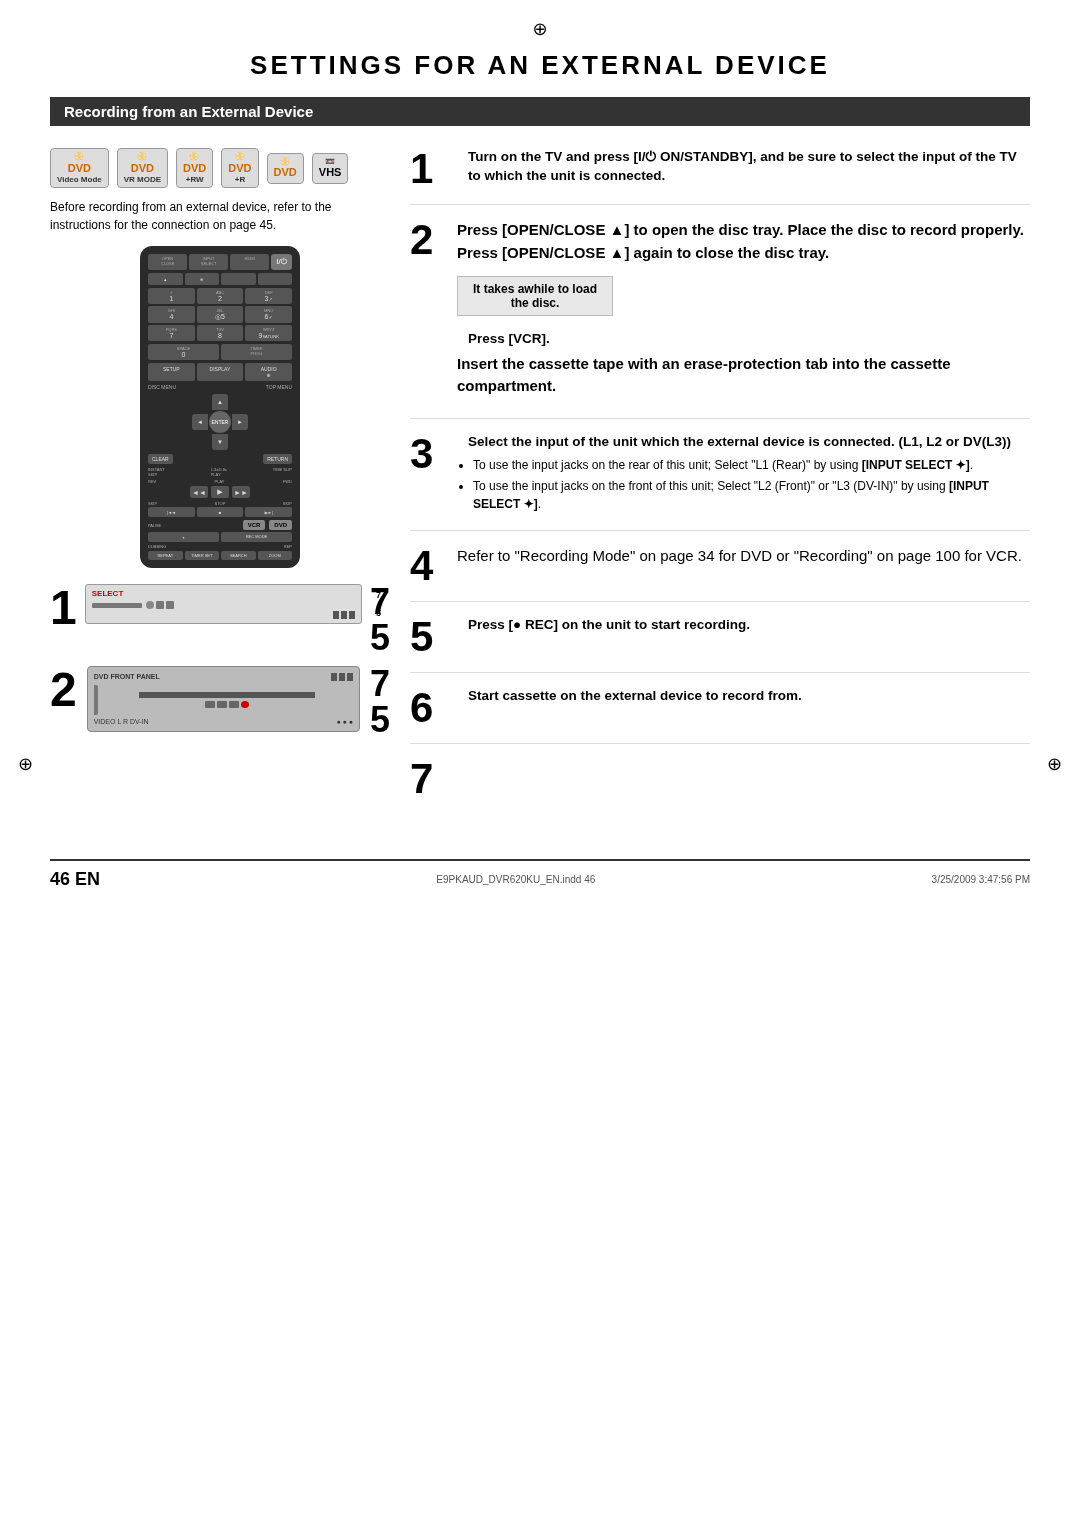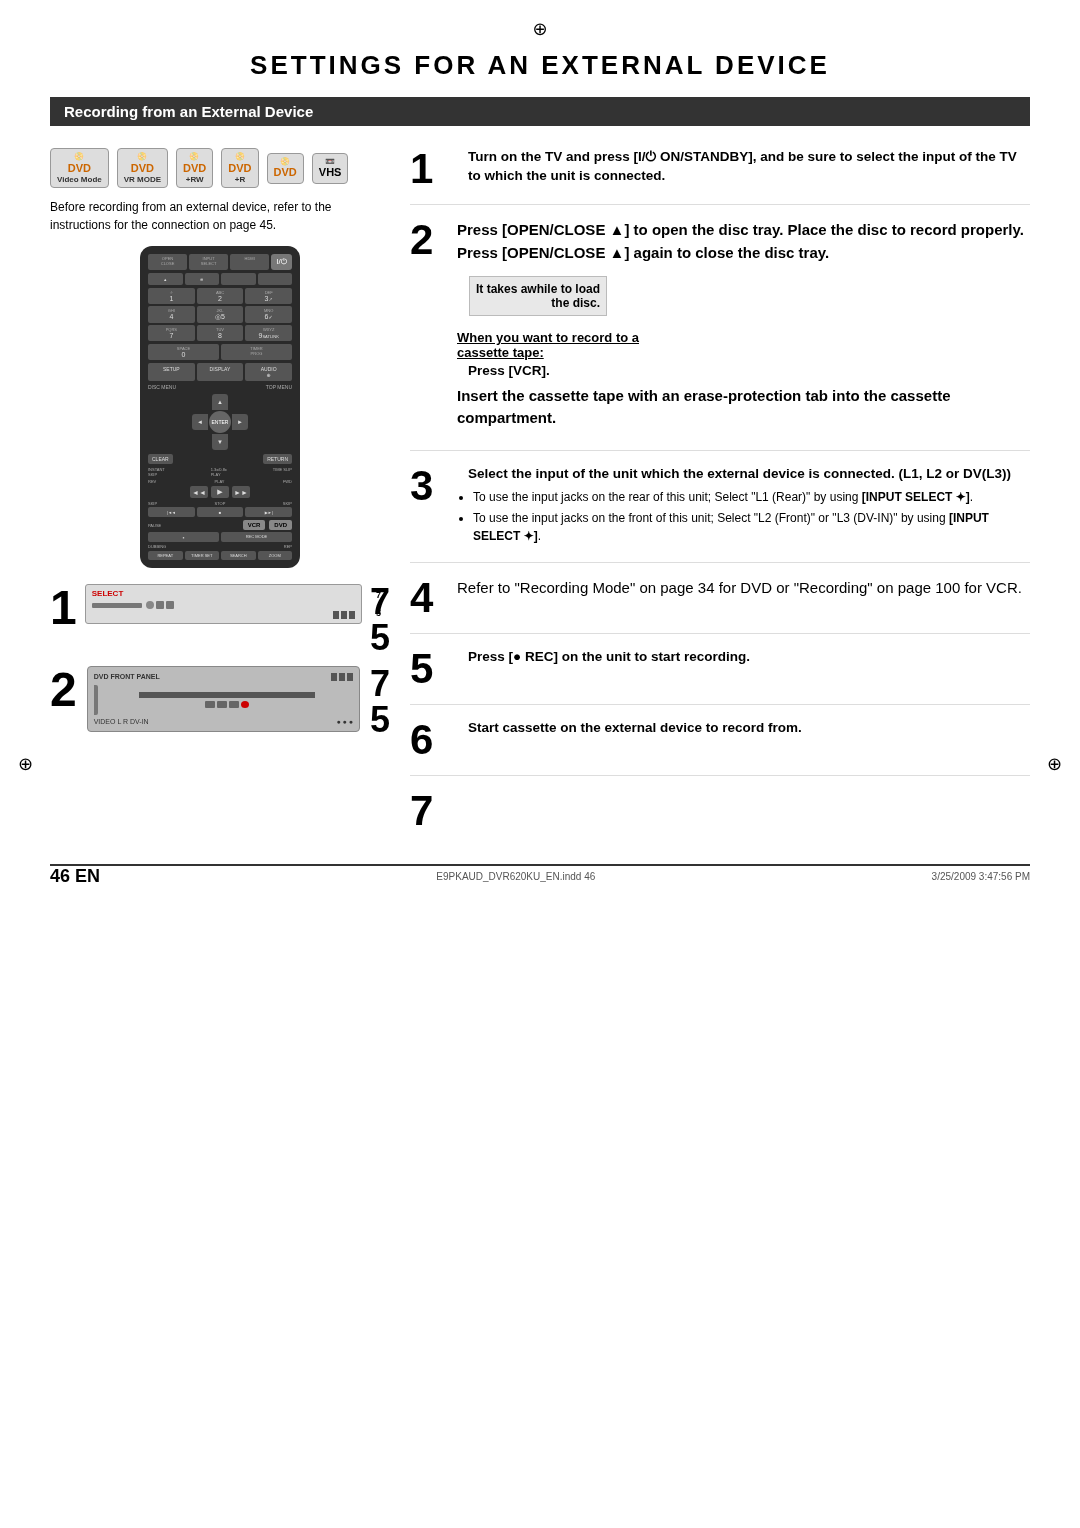--- a/index.html
+++ b/index.html
@@ -313,25 +313,25 @@
 
     .step-body {
       font-size: 15px;
       line-height: 1.5;
       margin-bottom: 4px;
     }
 
     .note-box {
       background: #e8e8e8;
       border: 1px solid #bbb;
-      padding: 5px 6px;
+      padding: 5px 15px;
       font-size: 12px;
       font-weight: bold;
-      text-align: right;
-      margin: 6px 12px;
+      text-align: center;
+      margin: 6px 0;
       display: inline-block;
     }
 
     .bullet-list {
       margin-left: 16px;
       margin-top: 4px;
     }
 
     .bullet-list li {
       font-size: 12px;
@@ -339,21 +339,22 @@
       line-height: 1.5;
       list-style: disc;
     }
 
     
     .page-footer {
       display: flex;
       justify-content: space-between;
       align-items: center;
       border-top: 2px solid #333;
-      margin-top: 4px;
+      padding-top: 8px;
+      margin-top: 31px;
     }
 
     .page-number {
       font-size: 18px;
       font-weight: bold;
     }
 
     .page-en {
       font-size: 18px;
       font-weight: bold;
@@ -681,21 +682,20 @@
         <div class="step-content">
 
           <div class="step-body">
             <span class="bold">Press [OPEN/CLOSE ▲] to open the disc tray. Place the disc to record properly. Press [OPEN/CLOSE ▲] again to close the disc tray.</span>
           </div>
           <div style="margin: 6px 0;">
             <div class="note-box">It takes awhile to load<br>the disc.</div>
           </div>
 
           <div class="sub-step">
-            <div class="sub-step-title">When you want to record to a<br>cassette tape:</div>
             <div class="step-title"><span class="bold">Press [VCR].</span></div>
             <div class="step-body">
               <span class="bold">Insert the cassette tape with an erase-protection tab into the cassette compartment.</span>
             </div>
           </div>
         </div>
       </div>
 
       <div class="step">
         <div class="step-number">3</div>

